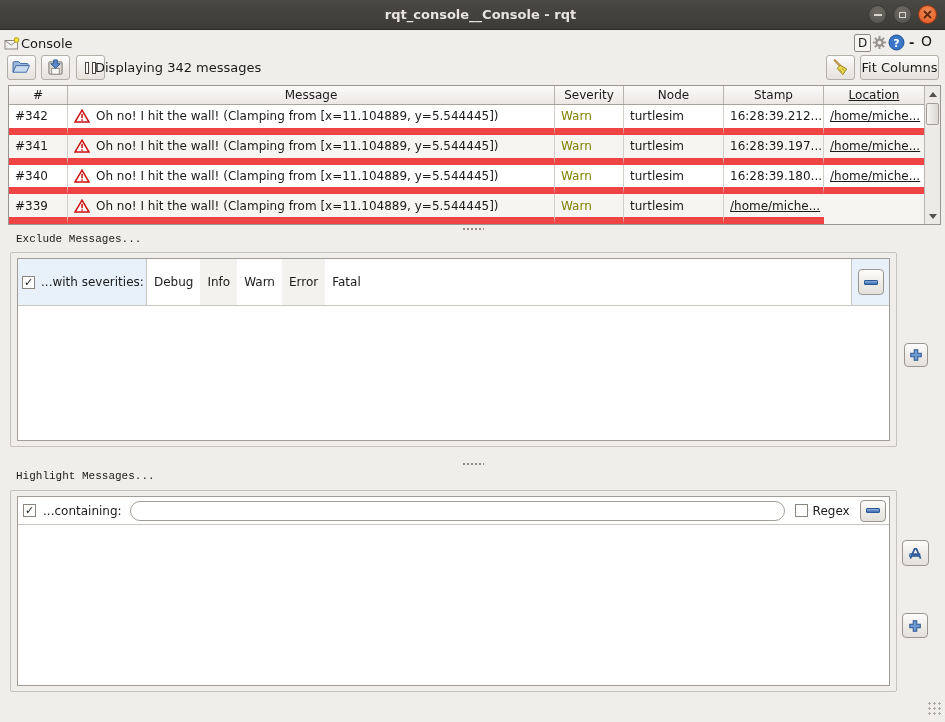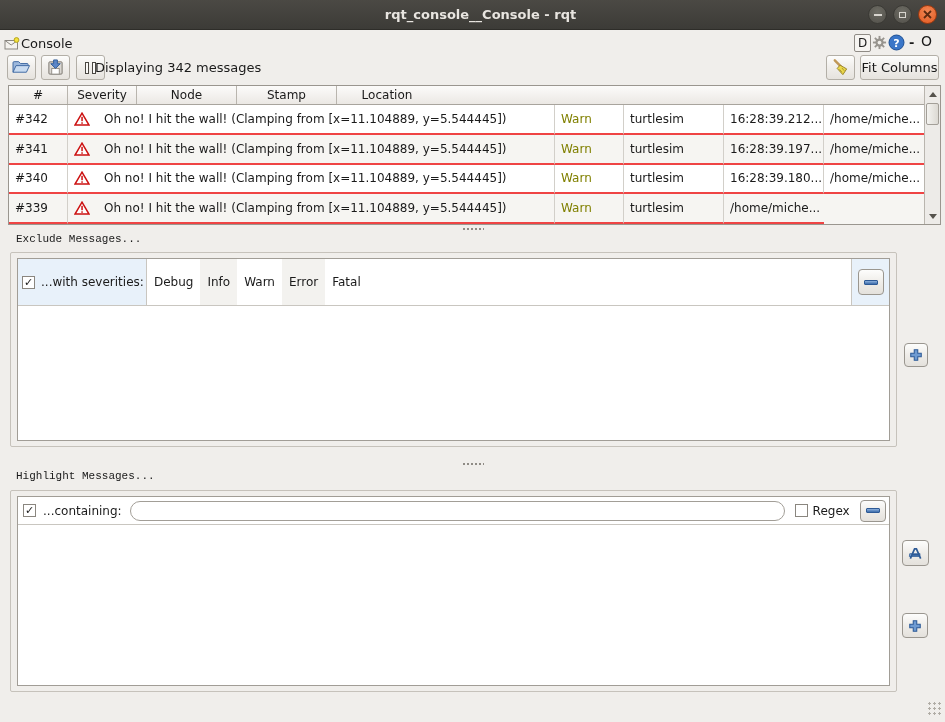--- a/index.html
+++ b/index.html
@@ -48,30 +48,30 @@
 
   
   .table { position:absolute; left:8px; top:85px; width:933px; height:140px;
     border:1px solid #9a968f; background:#fff; display:flex; }
   .tmain { width:915px; display:flex; flex-direction:column; }
   .thead { height:19px; display:flex; background:linear-gradient(#fcfbfa,#ebe8e4);
     border-bottom:1px solid #a8a49d; }
   .th { font-size:12px; text-align:center; line-height:18px; border-right:1px solid #b9b5ae; }
   .trow { height:30px; display:flex; font-size:12px; }
   .trow.alt { background:#f6f5f2; }
-  .td { border-right:1px solid #d2cfc9; border-bottom:2px solid #ef4444;
+  .td { border-right:1px solid #d2cfc9; border-bottom:7px solid #ef4444;
     display:flex; align-items:center; padding-left:6px; overflow:hidden; white-space:nowrap; }
   .c-num { width:59px; }
   .c-msg { width:487px; }
   .c-sev { width:69px; }
   .c-node { width:100px; }
   .c-stamp { width:100px; }
-  .c-loc { width:100px; border-right:none; }
+  .c-loc { width:100px; border-right:none;text-decoration:underline; }
   .warn-text { color:#808000; }
-  .msg-text { margin-left:14px; }
+  .msg-text { margin-left:6px; }
 
   .vscroll { width:16px; background:#edebe8; border-left:1px solid #b9b5ae;
     position:relative; }
   .sbtn { position:absolute; left:0; width:15px; height:16px; display:flex;
     align-items:center; justify-content:center; }
   .arr-up { width:0; height:0; border-left:4px solid transparent; border-right:4px solid transparent;
     border-bottom:5px solid #55524c; }
   .arr-down { width:0; height:0; border-left:4px solid transparent; border-right:4px solid transparent;
     border-top:5px solid #55524c; }
   .sthumb { position:absolute; left:1px; top:17px; width:13px; height:22px;
@@ -199,20 +199,21 @@
     <path d="M9.5 7.5 L16.5 11.5 L12.5 17.5 L6.5 11 Z" fill="#ecd94a" stroke="#97822a"></path>
     <path d="M9 12 l2.5 3 M11.5 10.5 l2.5 3" stroke="#97822a" stroke-width="0.8"></path>
   </svg>
 </div>
 <div class="fit-btn">Fit Columns</div>
 
 <div class="table">
   <div class="tmain">
     <div class="thead">
       <div class="th c-num">#</div>
+      <div class="th c-msg">Message</div>
       <div class="th c-sev">Severity</div>
       <div class="th c-node">Node</div>
       <div class="th c-stamp">Stamp</div>
       <div class="th c-loc">Location</div>
     </div>
 
     <div class="trow">
       <div class="td c-num">#342</div>
       <div class="td c-msg">
         <svg width="16" height="14" viewBox="0 0 16 14">

